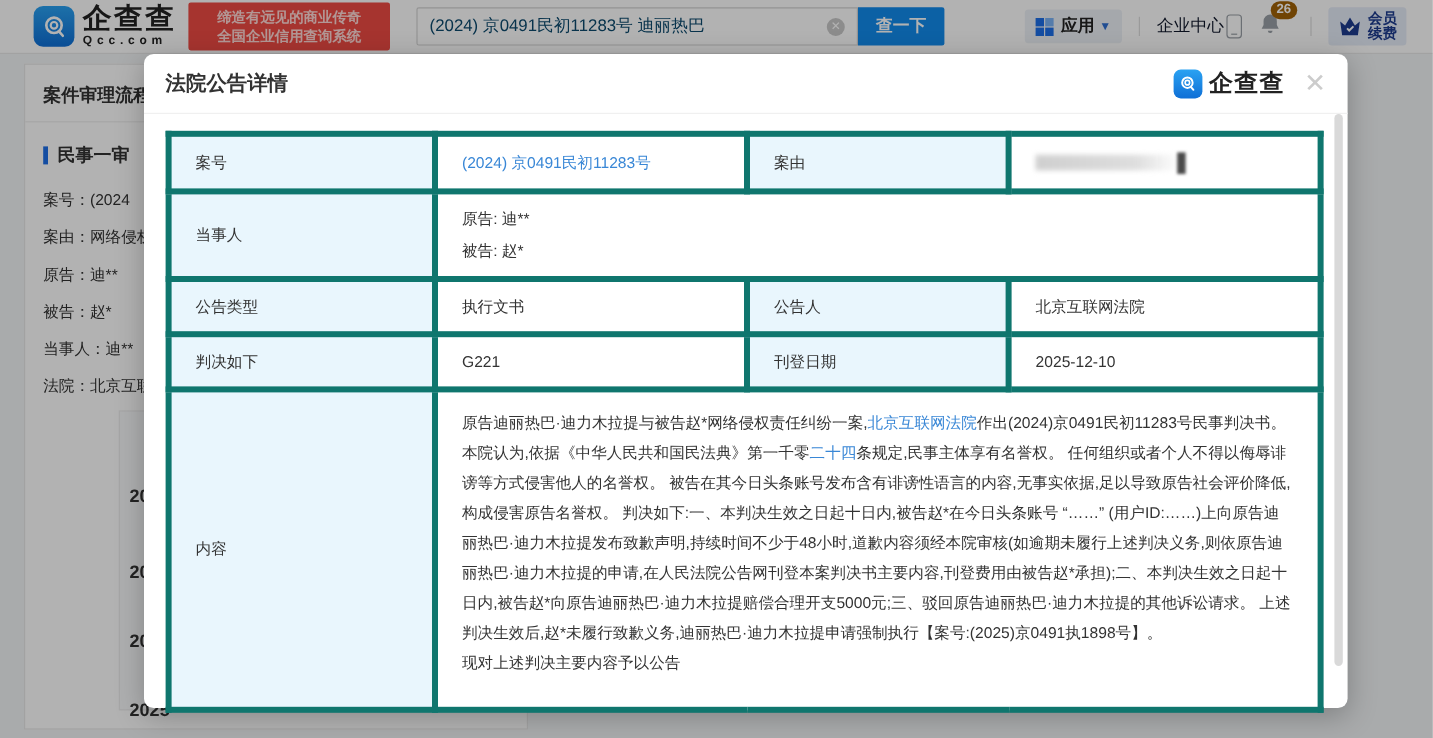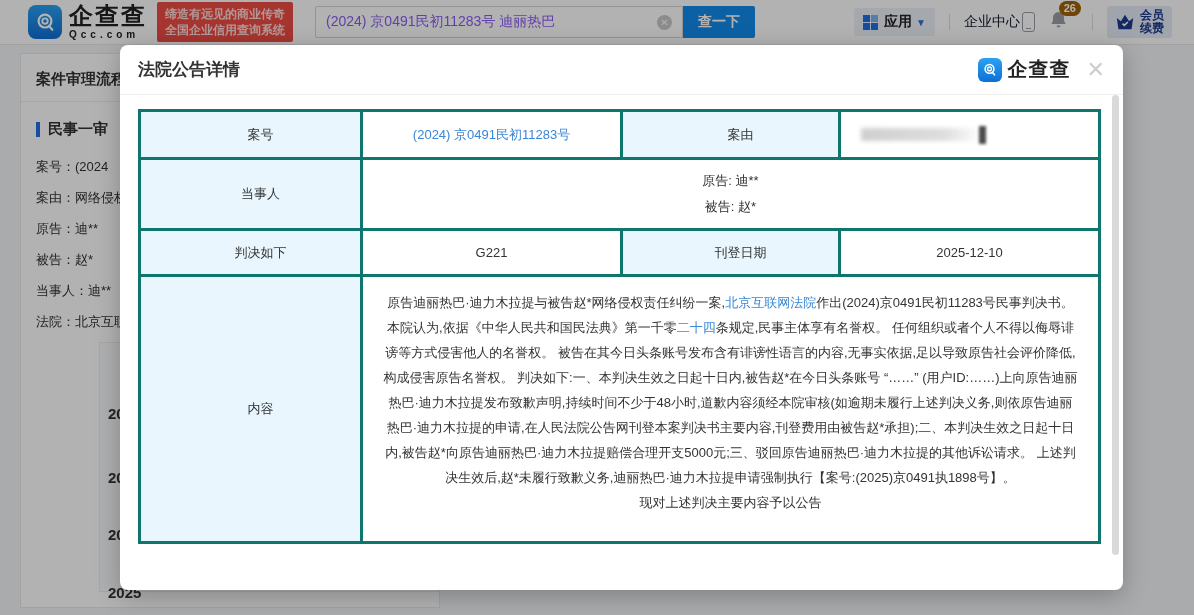--- a/index.html
+++ b/index.html
@@ -9,25 +9,25 @@
   
   .topbar { position:absolute; top:0; left:0; width:1194px; height:45px;
     background:#fff; display:flex; align-items:center; z-index:1; border-bottom:1px solid #e9e9e9; }
   .logo-wrap { display:flex; align-items:center; margin-left:28px; }
   .logo-icon { width:34px; height:34px; border-radius:8px;
     background:linear-gradient(180deg,#2aa2f2,#0f6fd6); display:flex; align-items:center; justify-content:center; }
   .logo-text { margin-left:7px; line-height:1; }
   .logo-brand { font-size:24px; font-weight:bold; color:#222; letter-spacing:2px; }
   .logo-domain { font-size:10px; font-weight:bold; color:#222; letter-spacing:4px; margin-top:2px; }
   .slogan { margin-left:10px; background:#ee4b44; color:#ffd9d6; font-size:12px; font-weight:bold;
-    padding:4px 8px; line-height:16px; border-radius:2px; white-space:nowrap; }
+    padding:4px 24px; line-height:16px; border-radius:2px; white-space:nowrap; }
   .search-wrap { display:flex; align-items:center; margin-left:22px; }
   .search-box { width:368px; height:32px; border:1px solid #d4d4d4; background:#fff; border-radius:2px 0 0 2px;
     display:flex; align-items:center; padding:0 10px; }
-  .search-box input { border:none; outline:none; flex:1; font-size:14px; color:#8b5cf6; background:transparent;
+  .search-box input { border:none; outline:none; flex:1; font-size:14px; color:#0c4a6e; background:transparent;
     font-family:inherit; }
   .clear-ic { width:15px; height:15px; border-radius:50%; background:#c9c9c9; color:#fff; font-size:10px;
     display:flex; align-items:center; justify-content:center; cursor:pointer; }
   .search-btn { width:72px; height:32px; background:#128bed; color:#fff; font-size:14px; font-weight:bold;
     border:none; border-radius:0 2px 2px 0; cursor:pointer; font-family:inherit; }
   .top-right { margin-left:auto; display:flex; align-items:center; margin-right:22px; }
   .apps-chip { display:flex; align-items:center; background:#edf1f7; border-radius:3px; padding:5px 9px; cursor:pointer; }
   .grid-ic { width:15px; height:15px; display:grid; grid-template-columns:7px 7px; grid-template-rows:7px 7px; gap:1px; }
   .grid-ic span { background:#1d6fe8; }
   .grid-ic span:nth-child(2){ background:#7ab2f5; }
@@ -59,21 +59,21 @@
     border-radius:8px; z-index:3; box-shadow:0 6px 24px rgba(0,0,0,.25); }
   .modal-head { height:50px; display:flex; align-items:center; padding:0 18px; border-bottom:1px solid #f0f0f0; }
   .modal-title { font-size:17px; font-weight:bold; color:#333; }
   .modal-brand { margin-left:auto; display:flex; align-items:center; }
   .modal-brand .mini-logo { width:24px; height:24px; border-radius:6px;
     background:linear-gradient(180deg,#2aa2f2,#0f6fd6); display:flex; align-items:center; justify-content:center; }
   .modal-brand b { font-size:20px; color:#222; margin-left:6px; letter-spacing:1px; }
   .close-x { font-size:22px; color:#ccc; margin-left:16px; cursor:pointer; line-height:1; }
 
   .detail-table { border-collapse:collapse; margin:14px 0 0 18px; width:960px; table-layout:fixed; }
-  .detail-table td { border:3px solid #0f766e; font-size:13px; color:#333; vertical-align:middle;text-align:center; }
+  .detail-table td { border:5px solid #0f766e; font-size:13px; color:#333; vertical-align:middle; }
   td.lbl { background:#e9f6fd; padding-left:20px; }
   td.val { padding:8px 20px; background:#fff; }
   .col1 { width:222px; } .col2 { width:260px; } .col3 { width:218px; } .col4 { width:260px; }
   .lnk { color:#3987d6; text-decoration:none; cursor:pointer; }
   .party-line { line-height:26px; }
   .content-cell { vertical-align:top !important; padding:13px 20px !important; line-height:25px; font-size:13.5px; }
   .redact { position:relative; width:180px; height:18px; overflow:visible; }
   .redact .smear { position:absolute; left:0; top:2px; width:120px; height:13px;
     background:linear-gradient(90deg,#cfcfcf,#dedede 70%,rgba(222,222,222,0)); filter:blur(2px); }
   .redact .mark { position:absolute; left:118px; top:0; width:7px; height:18px; background:#4a4a4a; filter:blur(1.5px); }
@@ -204,20 +204,26 @@
       </td>
     </tr>
     <tr style="height:68px;">
       <td class="lbl">当事人</td>
       <td class="val" colspan="3" id="parties-cell">
             <div class="party-line">原告: 迪**</div>
             <div class="party-line">被告: 赵*</div>
           </td>
     </tr>
     <tr style="height:46px;">
+      <td class="lbl">公告类型</td>
+      <td class="val">执行文书</td>
+      <td class="lbl">公告人</td>
+      <td class="val">北京互联网法院</td>
+    </tr>
+    <tr style="height:46px;">
       <td class="lbl">判决如下</td>
       <td class="val">G221</td>
       <td class="lbl">刊登日期</td>
       <td class="val">2025-12-10</td>
     </tr>
     <tr style="height:267px;">
       <td class="lbl">内容</td>
       <td class="val content-cell" colspan="3">
         <div id="content-text"><span>原告迪丽热巴·迪力木拉提与被告赵*网络侵权责任纠纷一案,</span><a class="lnk" href="javascript:void(0)">北京互联网法院</a><span>作出(2024)京0491民初11283号民事判决书。 本院认为,依据《中华人民共和国民法典》第一千零</span><a class="lnk" href="javascript:void(0)">二十四</a><span>条规定,民事主体享有名誉权。 任何组织或者个人不得以侮辱诽谤等方式侵害他人的名誉权。 被告在其今日头条账号发布含有诽谤性语言的内容,无事实依据,足以导致原告社会评价降低,构成侵害原告名誉权。 判决如下:一、本判决生效之日起十日内,被告赵*在今日头条账号 “……” (用户ID:……)上向原告迪丽热巴·迪力木拉提发布致歉声明,持续时间不少于48小时,道歉内容须经本院审核(如逾期未履行上述判决义务,则依原告迪丽热巴·迪力木拉提的申请,在人民法院公告网刊登本案判决书主要内容,刊登费用由被告赵*承担);二、本判决生效之日起十日内,被告赵*向原告迪丽热巴·迪力木拉提赔偿合理开支5000元;三、驳回原告迪丽热巴·迪力木拉提的其他诉讼请求。 上述判决生效后,赵*未履行致歉义务,迪丽热巴·迪力木拉提申请强制执行【案号:(2025)京0491执1898号】。</span></div>
         <div>现对上述判决主要内容予以公告</div>

